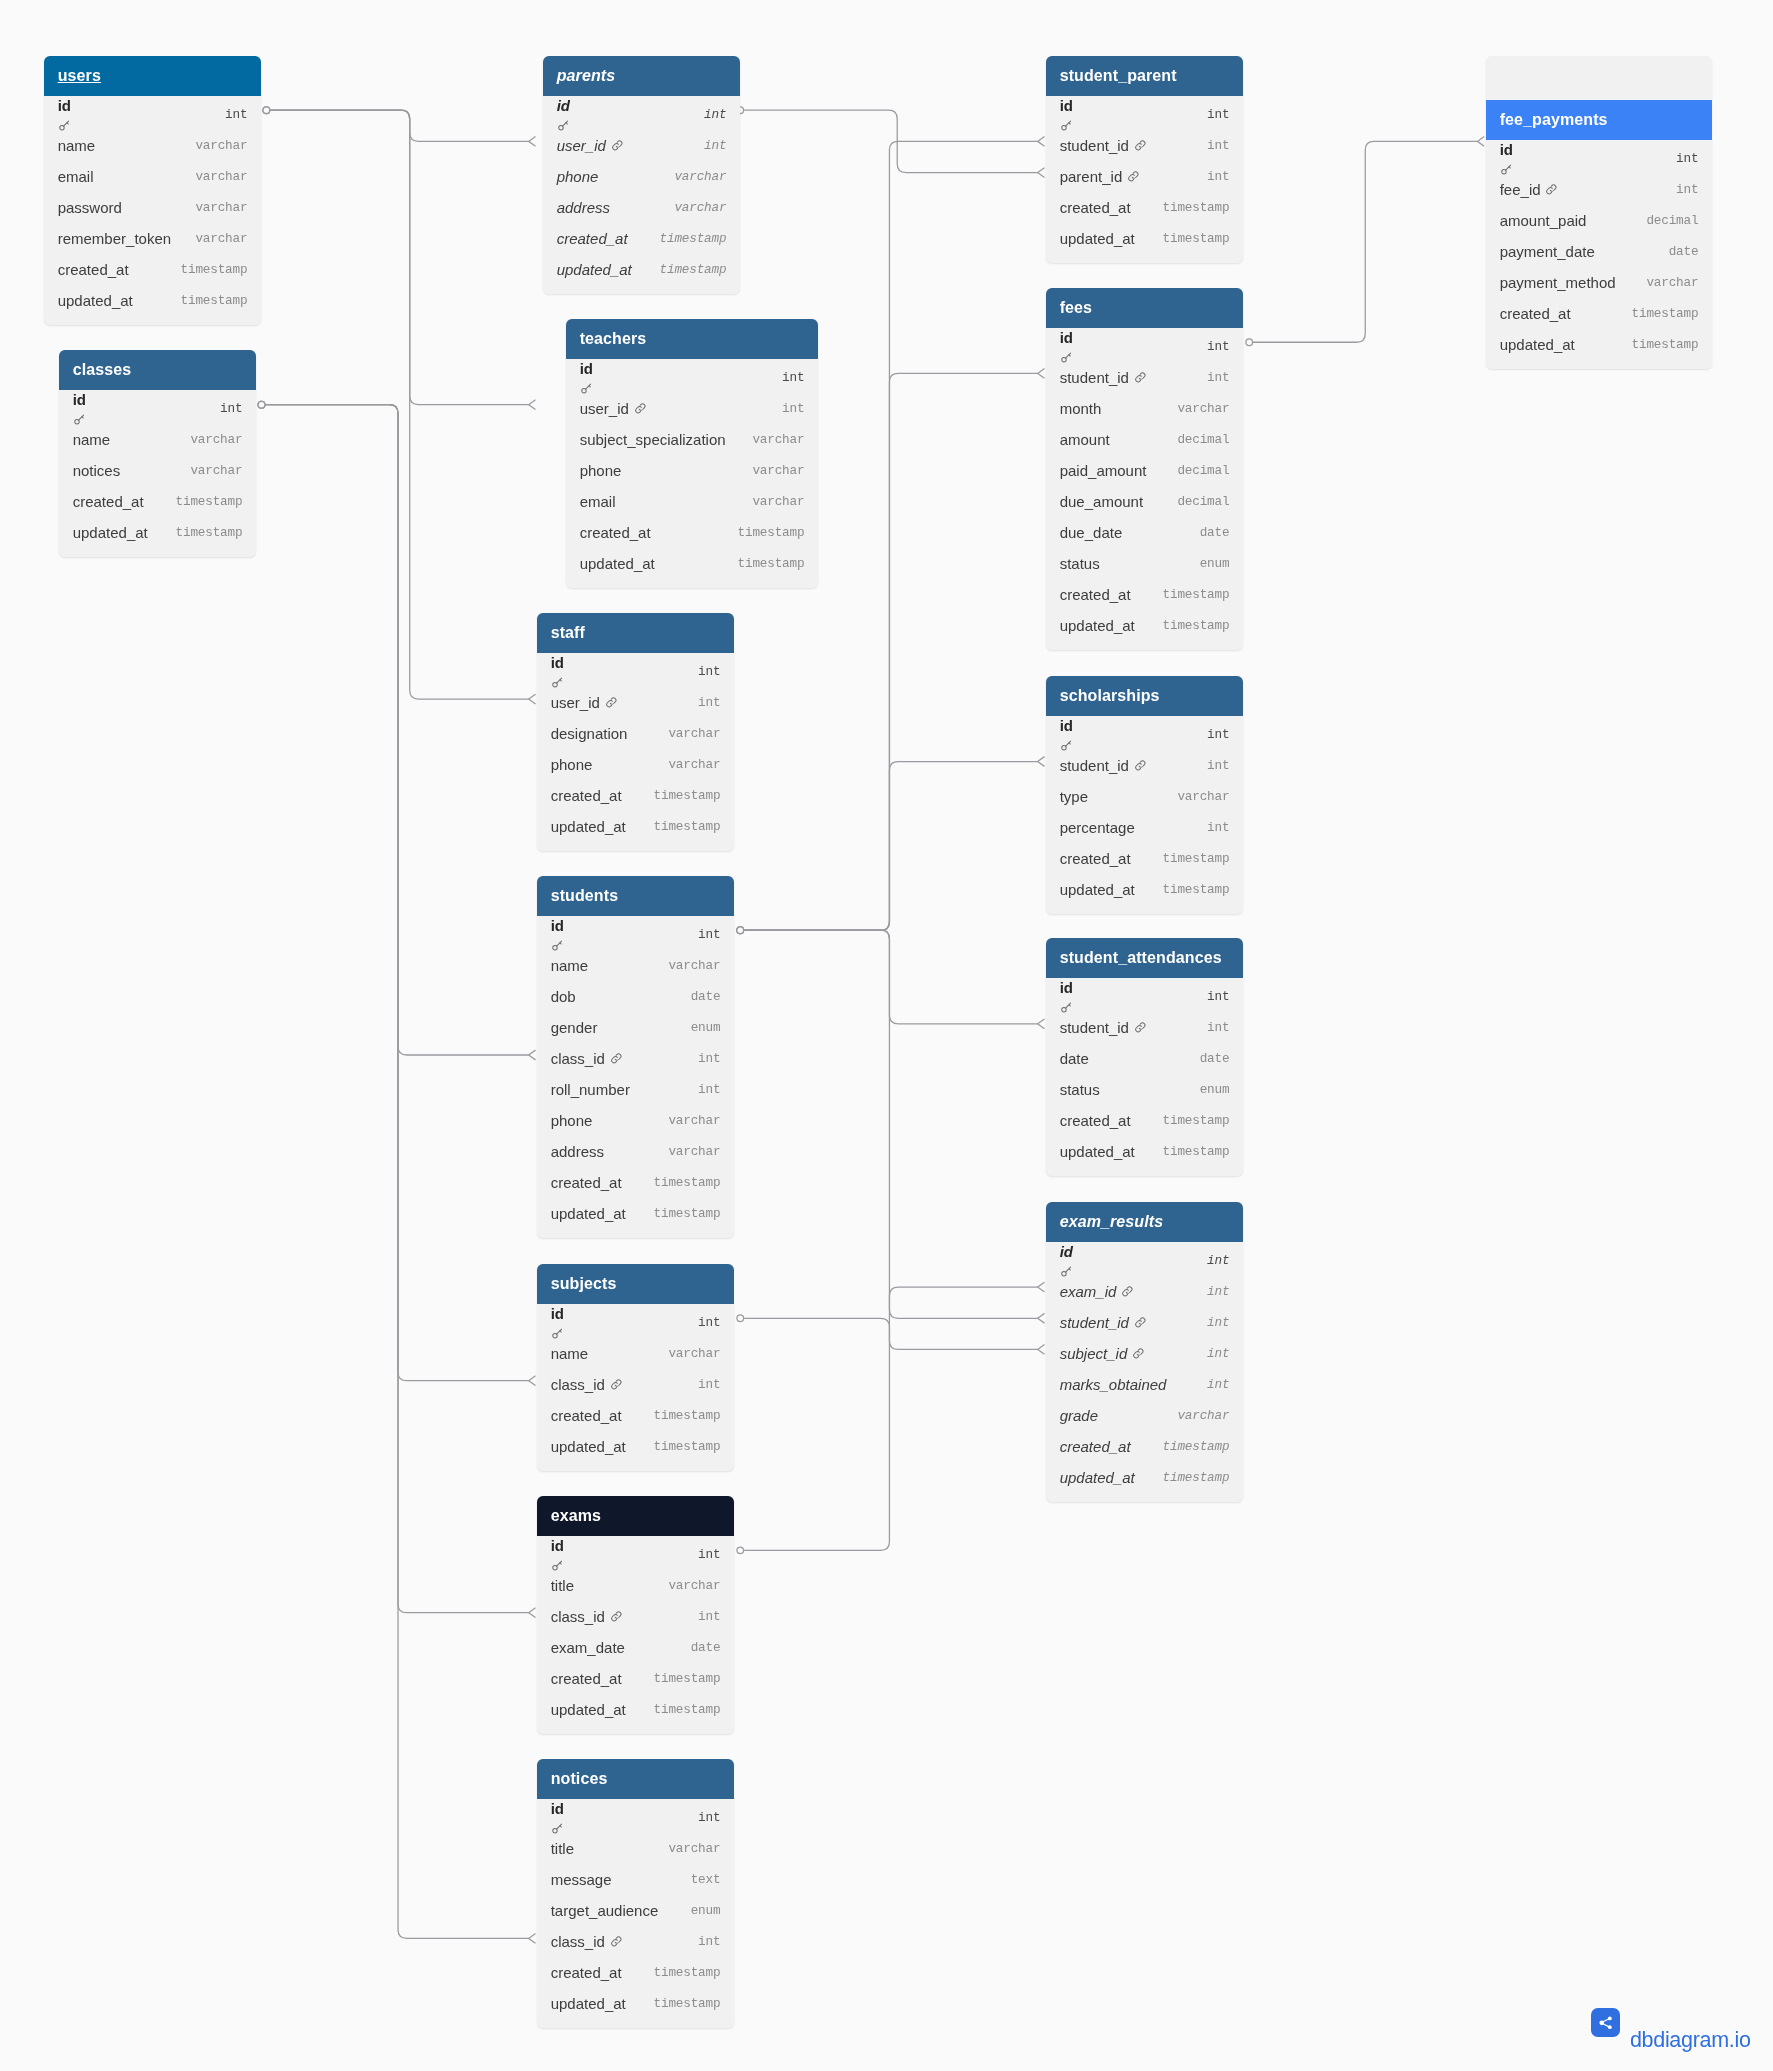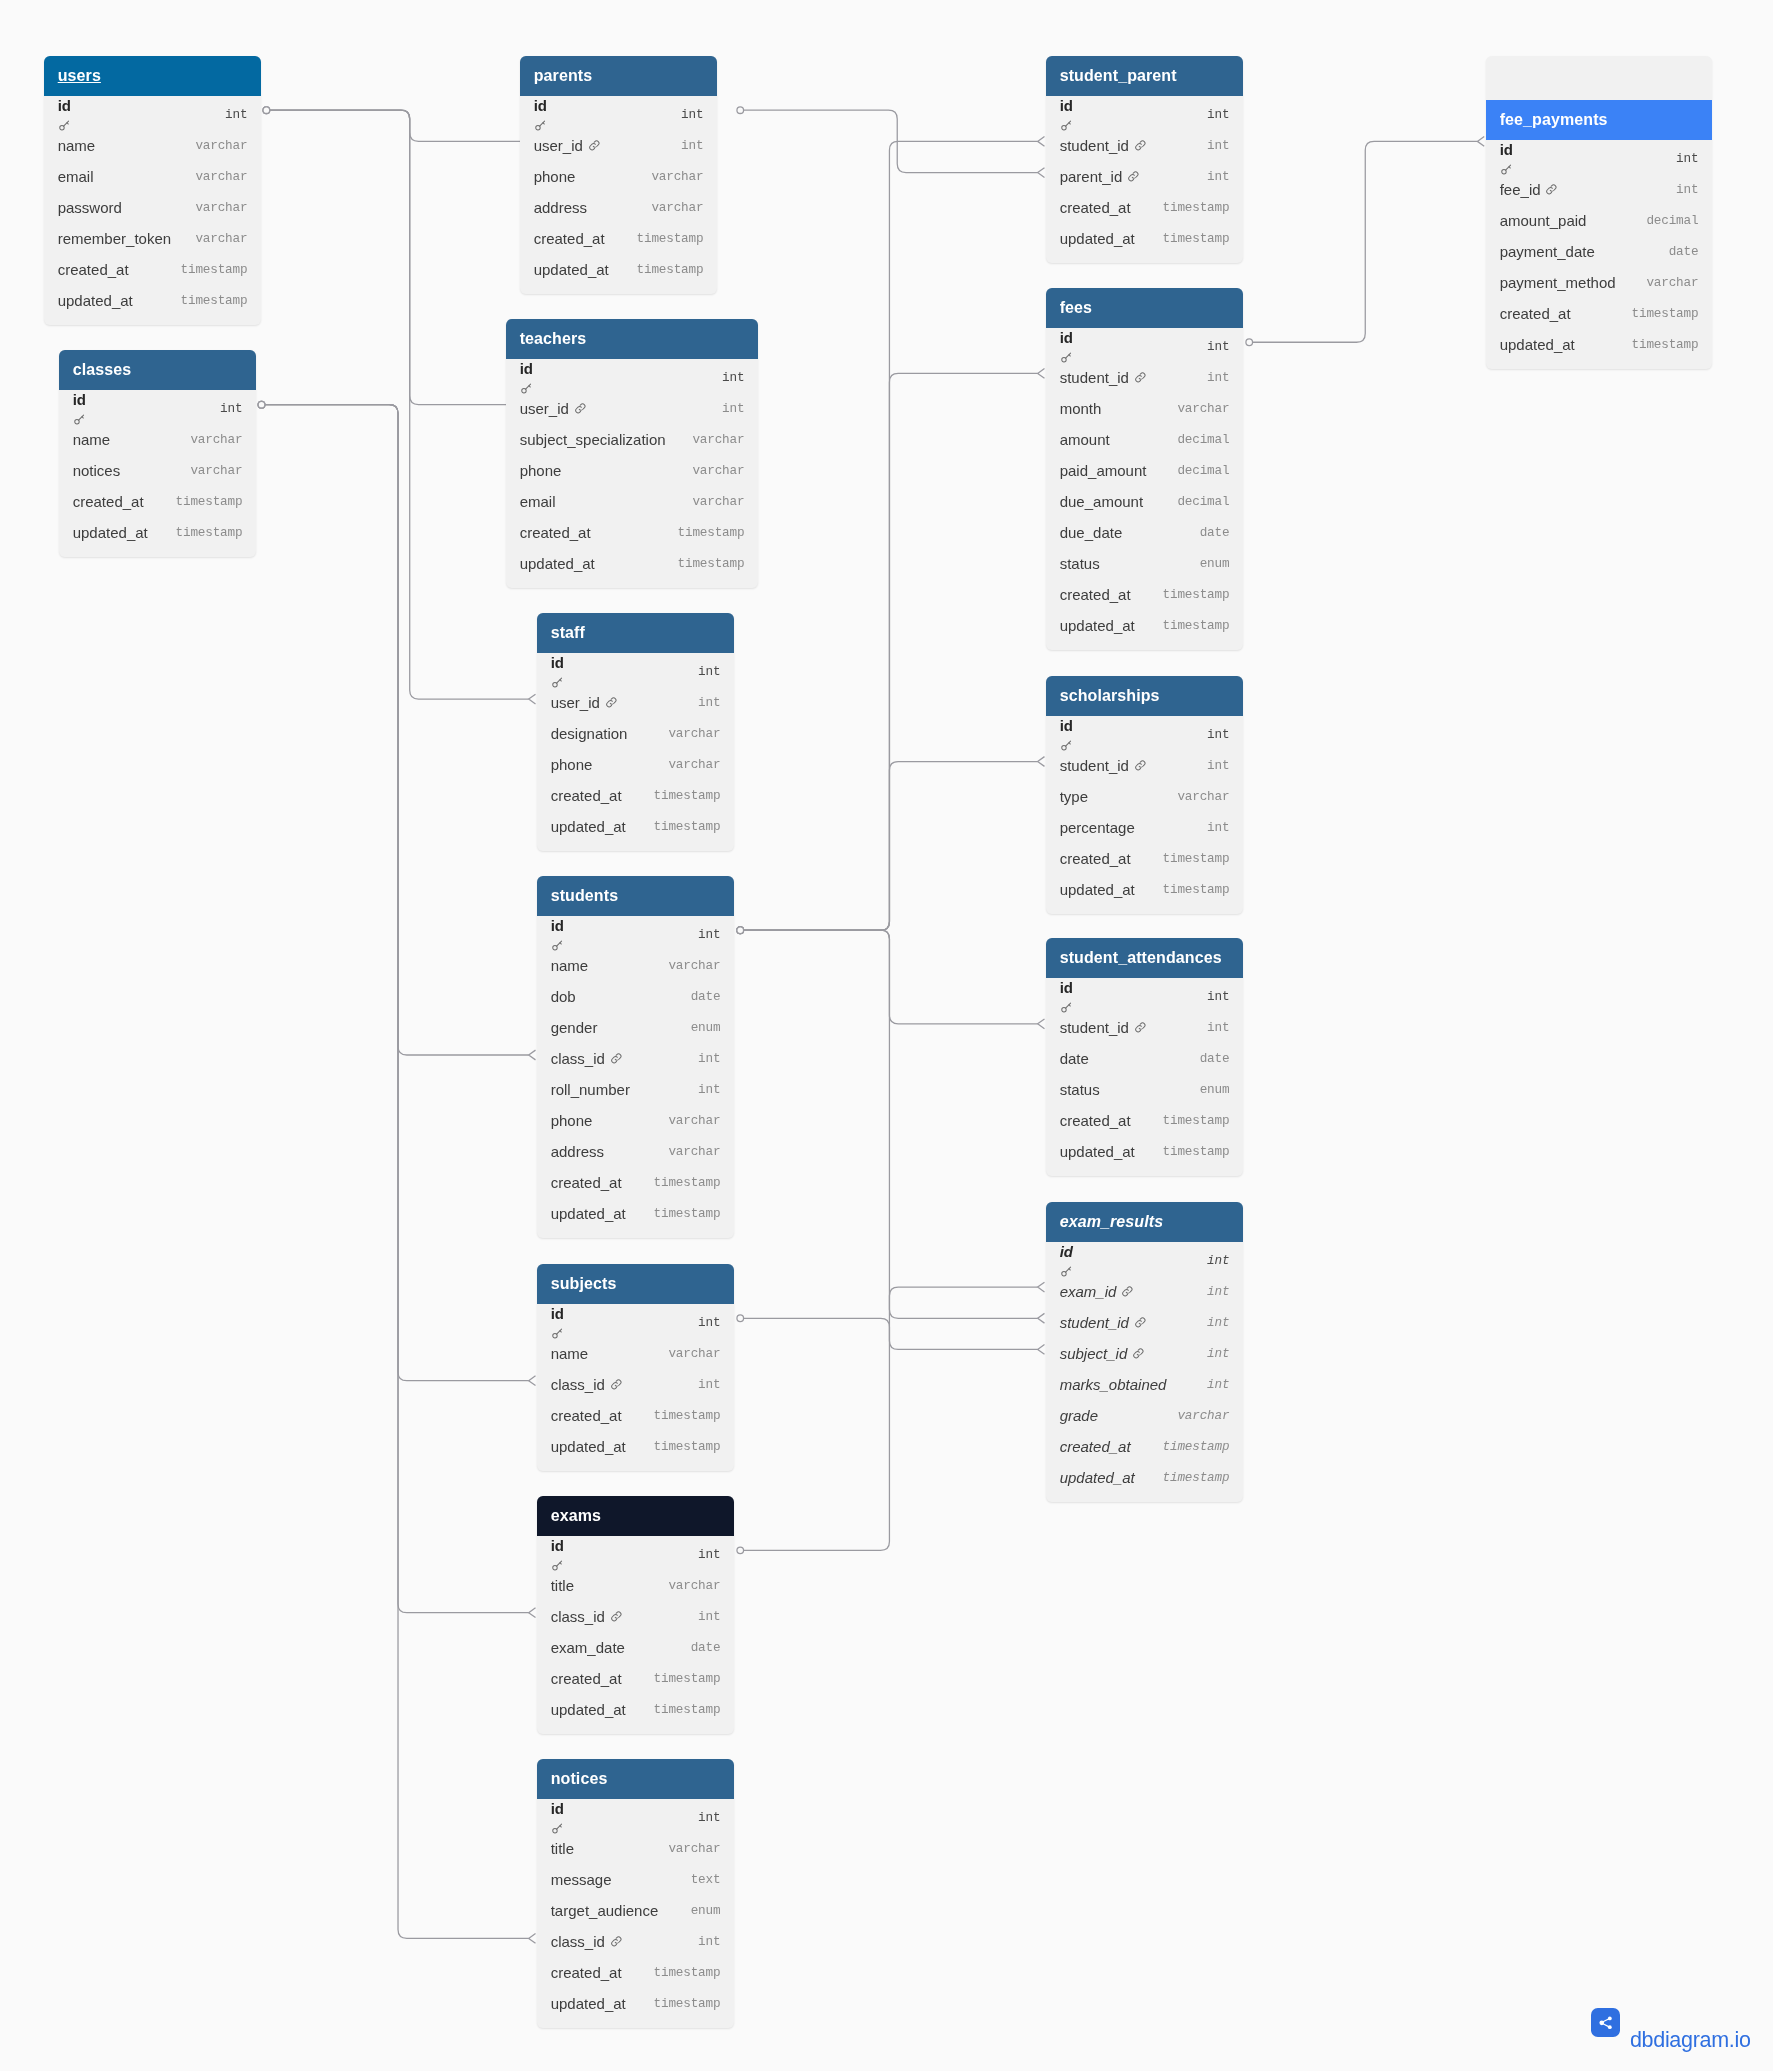--- a/index.html
+++ b/index.html
@@ -238,21 +238,21 @@
             <span class="col-type">timestamp</span>
           </div>
           <div class="row">
             <span class="col-name">
               <span>updated_at</span>
             </span>
             <span class="col-type">timestamp</span>
           </div>
         </div>
       </div>
-      <div class="table-card" style="left: 520px; top: 56px; width: 197px;">
+      <div class="table-card" style="left: 543px; top: 56px; width: 197px; font-style: italic;">
         <div class="table-header" style="background: rgb(47, 100, 144);">parents</div>
         <div class="table-body">
           <div class="row pk">
             <span class="col-name">
               <span>id</span>
               <span class="key-icon">
                 <svg width="12.7" height="12.7" viewBox="0 0 24 24" fill="none" stroke="#555" stroke-width="1.9" stroke-linecap="round" stroke-linejoin="round">
                   <circle cx="7.5" cy="16.5" r="4.2"></circle>
                   <line x1="10.6" y1="13.4" x2="20" y2="4"></line>
                   <line x1="17" y1="7" x2="19.5" y2="9.5"></line>
@@ -292,21 +292,21 @@
             <span class="col-type">timestamp</span>
           </div>
           <div class="row">
             <span class="col-name">
               <span>updated_at</span>
             </span>
             <span class="col-type">timestamp</span>
           </div>
         </div>
       </div>
-      <div class="table-card" style="left: 506px; top: 319px; width: 252px;">
+      <div class="table-card" style="left: 566px; top: 319px; width: 252px;">
         <div class="table-header" style="background: rgb(47, 100, 144);">teachers</div>
         <div class="table-body">
           <div class="row pk">
             <span class="col-name">
               <span>id</span>
               <span class="key-icon">
                 <svg width="12.7" height="12.7" viewBox="0 0 24 24" fill="none" stroke="#555" stroke-width="1.9" stroke-linecap="round" stroke-linejoin="round">
                   <circle cx="7.5" cy="16.5" r="4.2"></circle>
                   <line x1="10.6" y1="13.4" x2="20" y2="4"></line>
                   <line x1="17" y1="7" x2="19.5" y2="9.5"></line>

